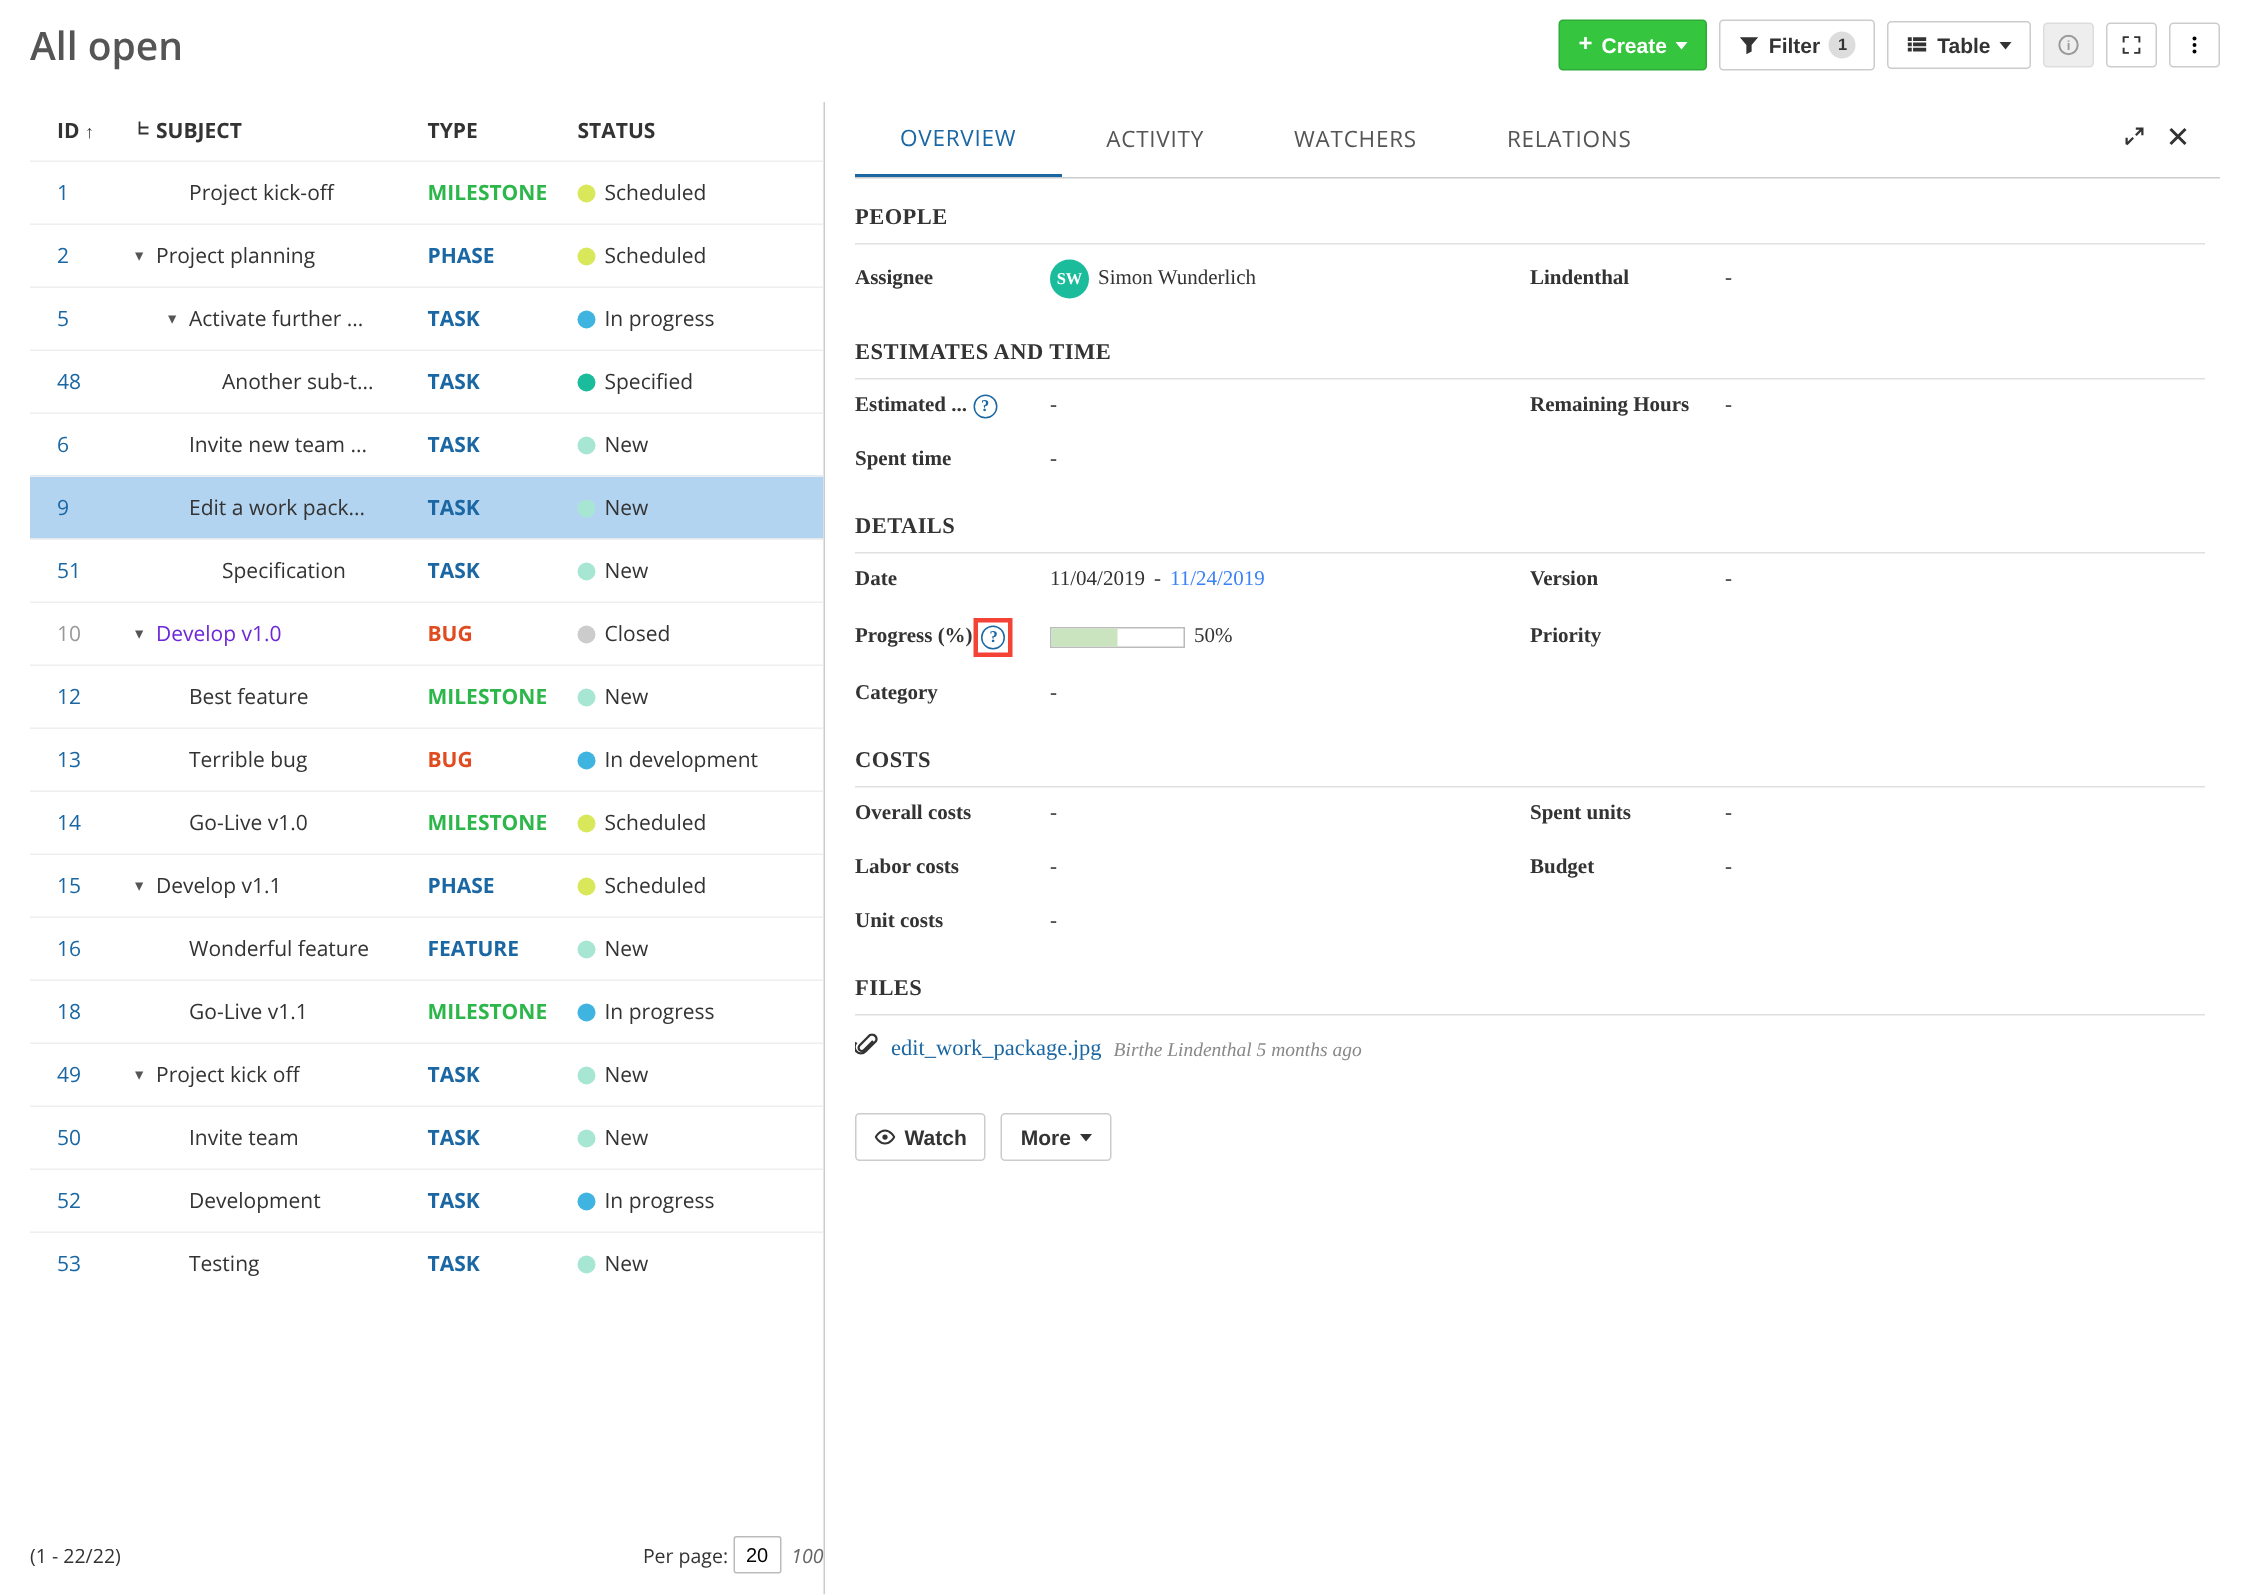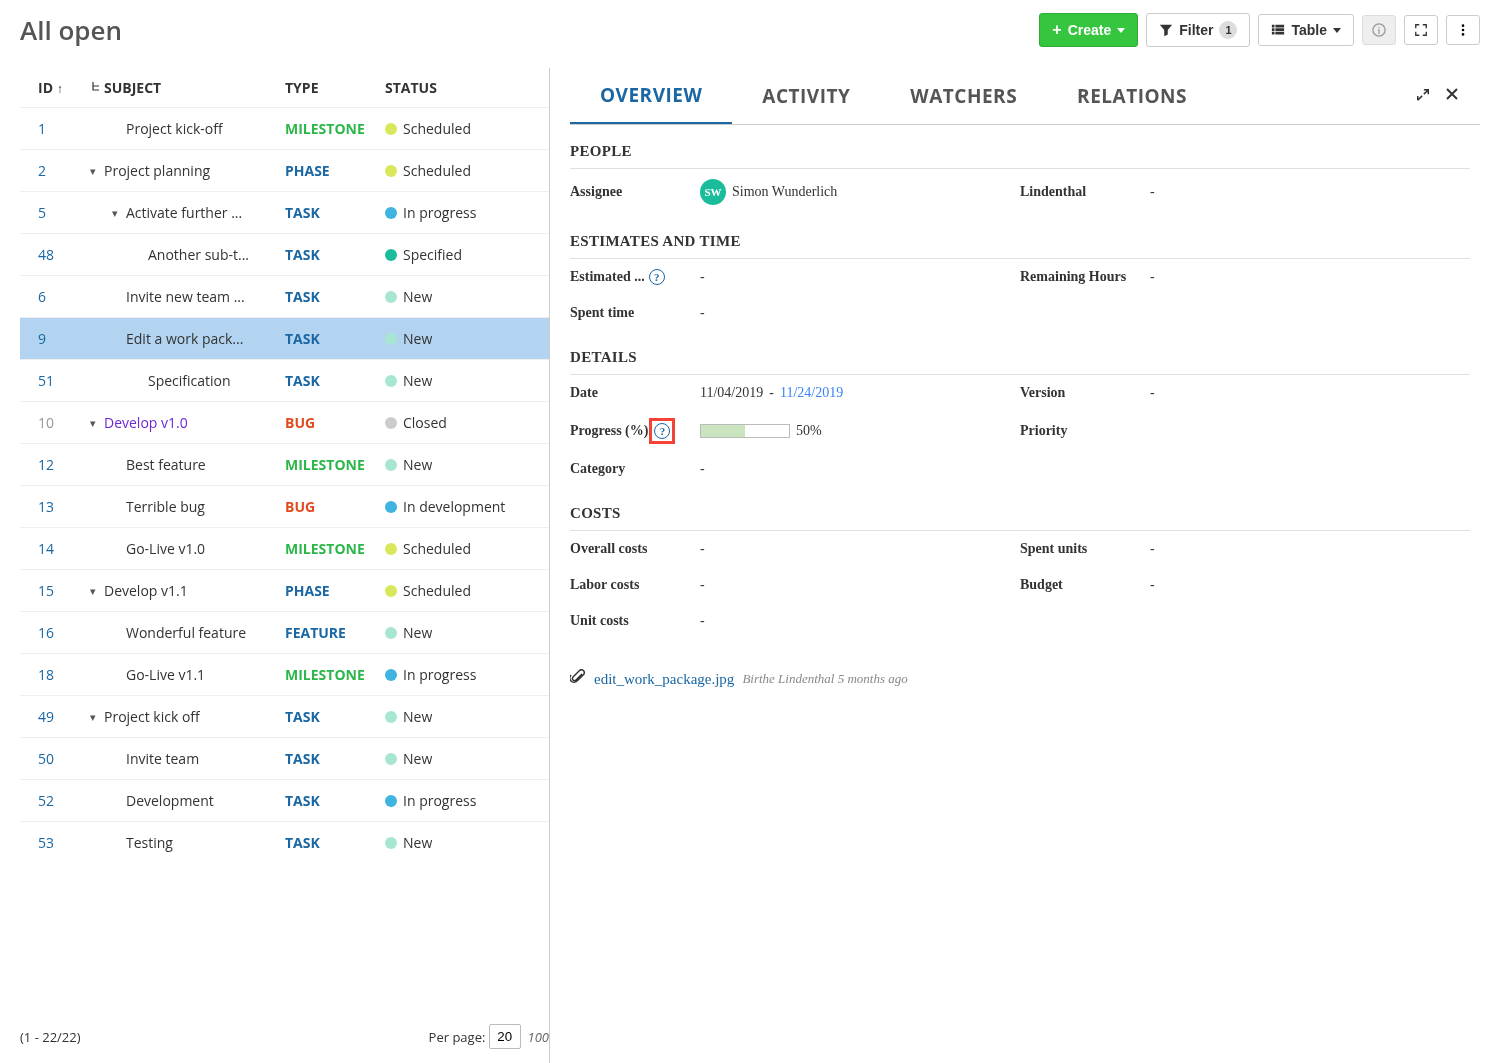--- a/index.html
+++ b/index.html
@@ -34,21 +34,21 @@
 .idlink { color: #1a67a3; font-weight: 500; }
 .idlink.gray{ color: #999;}
 .subj-gray { color: #6d28d9; }
 .hierarchy-icon { display: inline-block; width: 14px; }
 .sort-arrow { font-size: 12px; }
 .pager { display: flex; align-items: center; padding: 10px 0 14px 0; color: #333; font-size: 13px;}
 .pager .spacer{flex:1;}
 .pager input{ width: 32px; border:1px solid #bbb; padding:4px; text-align:center; border-radius:2px;}
 .right { flex: 1; padding: 0 0 0 20px; display:flex; flex-direction:column; overflow:auto;}
 .tabs { display: flex; border-bottom: 1px solid #ccc; padding-right:10px; align-items:center;}
-.tab { padding: 14px 30px; font-weight: 700; font-size: 19px; color: #555; cursor: pointer; letter-spacing:0.5px; }
+.tab { padding: 14px 30px; font-weight: 400; font-size: 15px; color: #555; cursor: pointer; letter-spacing:0.5px; }
 .tab.active { color: #1a67a3; border-bottom: 2px solid #1a67a3; }
 .tab-icons { margin-left:auto; display:flex; gap:14px; align-items:center; padding-right:10px;}
 .section { padding: 18px 10px 0 0; font-family: Liberation Serif, serif; }
 .section h3 { font-size: 15px; font-weight: 700; color: #333; padding-bottom: 8px; border-bottom: 1px solid #e0e0e0; letter-spacing:0.3px;}
 .kv { display: flex; padding: 10px 0; }
 .kv .k { width: 130px; font-weight: 700; color: #333; display:flex; align-items:center; gap:4px;}
 .kv .v { flex: 1; display:flex; align-items:center; gap:6px; }
 .two-col { display: flex; }
 .two-col > div { flex: 1; }
 .avatar { width: 26px; height: 26px; border-radius: 50%; background: #1abc9c; color:#fff; font-size:11px; font-weight:700; display:inline-flex; align-items:center; justify-content:center;}
@@ -477,24 +477,38 @@
               <div class="v">-</div>
             </div>
         </div>
         <div class="kv">
             <div class="k">Unit costs</div>
             <div class="v">-</div>
           </div>
       </div>
 
       <div class="section">
+        <h3>FILES</h3>
         <div class="file-row">
           <span><svg width="16" height="16" viewBox="0 0 16 16">
                 <path fill="none" stroke="#333" stroke-width="1.5" d="M12 5l-6 6a2 2 0 0 1-3-3l7-7a3 3 0 0 1 4 4l-7 7a4 4 0 0 1-6-6"></path>
               </svg></span>
           <span class="file-link">edit_work_package.jpg</span>
           <span class="file-meta"><span>Birthe Lindenthal</span> <span>5 months ago</span></span>
         </div>
       </div>
 
+      <div class="bottombar">
+        <button class="btn">
+          <svg class="icon-svg" viewBox="0 0 16 16">
+              <path fill="none" stroke="currentColor" stroke-width="1.5" d="M1 8s2.5-5 7-5 7 5 7 5-2.5 5-7 5-7-5-7-5z"></path>
+              <circle cx="8" cy="8" r="2" fill="currentColor"></circle>
+            </svg>
+          <span>Watch</span>
+        </button>
+        <button class="btn">
+          <span>More</span>
+          <span class="caret-down"></span>
+        </button>
+      </div>
     </div>
   </div>
 </div>
 
 </body></html>

